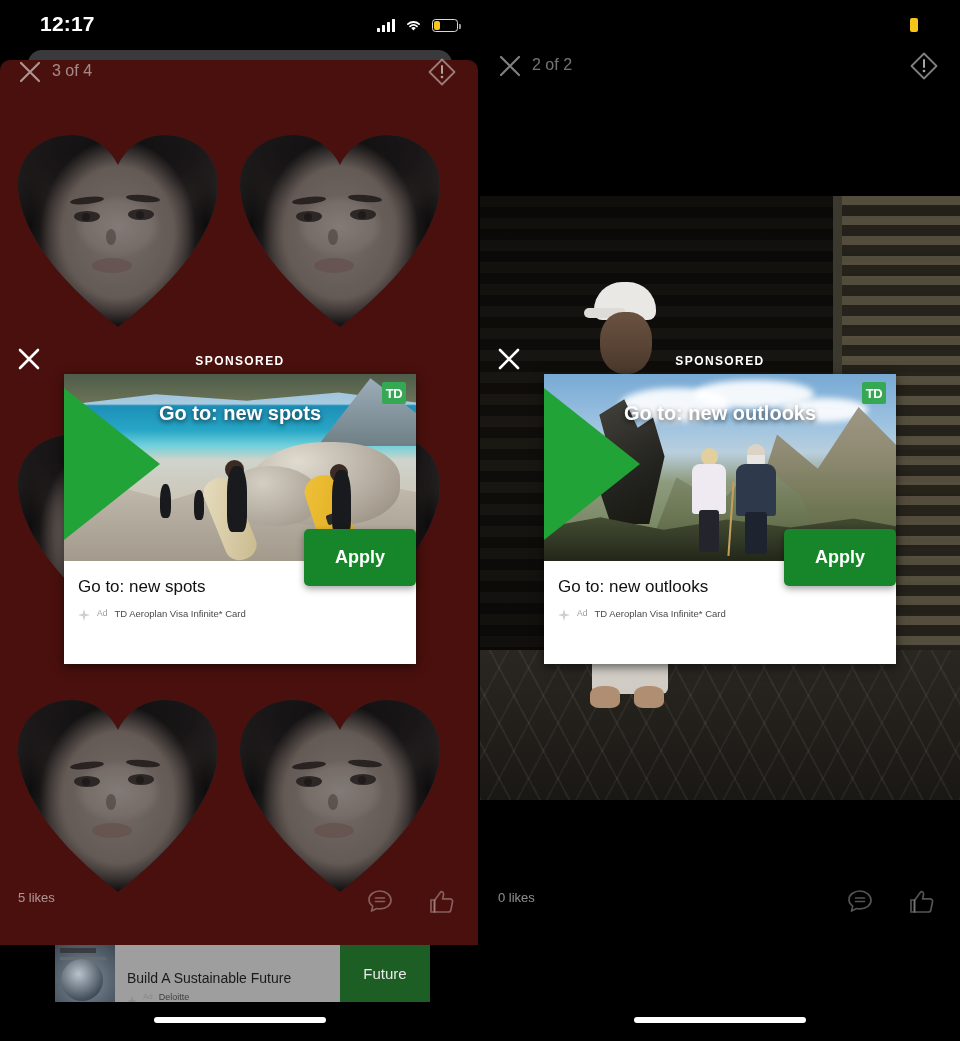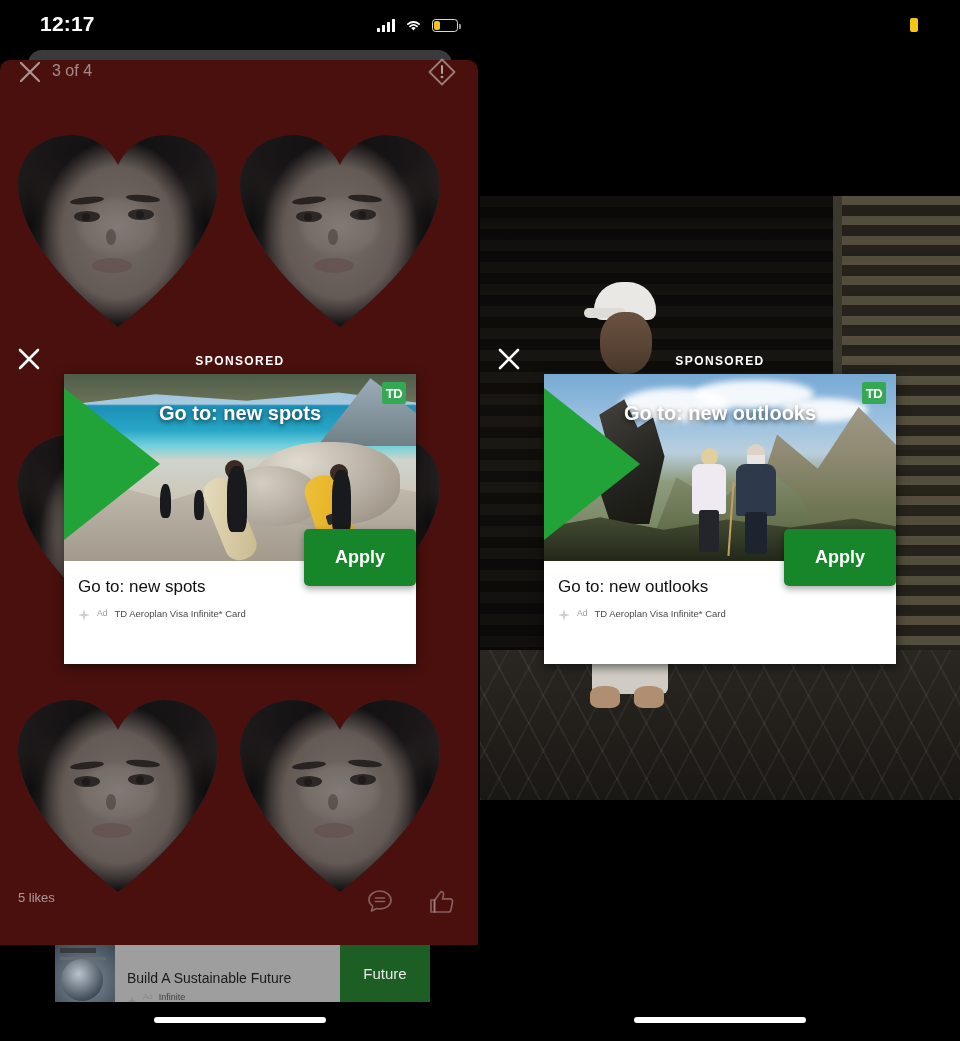--- a/index.html
+++ b/index.html
@@ -535,21 +535,21 @@
       </div>
       <div class="btext">
         <div class="btitle">Build A Sustainable Future</div>
         <div class="bmeta">
           <span class="s">
             <svg width="10" height="10" viewBox="0 0 12 12">
                 <path d="M6 0 L7.3 4.7 12 6 7.3 7.3 6 12 4.7 7.3 0 6 4.7 4.7 Z" fill="#666"></path>
               </svg>
           </span>
           <span class="t">Ad</span>
-          <span class="a">Infinite</span>
+          <span class="a">Deloitte</span>
         </div>
       </div>
       <div class="bcta">Future</div>
     </div>
 
     <div class="home-ind"></div>
   </div>
 
   <div class="panel right">
 
@@ -565,20 +565,35 @@
         <span class="hair"></span>
         <span class="cap"></span>
         <span class="face2"></span>
         <span class="torso"></span>
         <span class="pants"></span>
         <span class="shoe a"></span>
         <span class="shoe b"></span>
       </span>
     </div>
 
+    <div class="rtop">
+      <div class="x-btn">
+        <svg width="28" height="28" viewBox="0 0 28 28">
+            <path d="M5 5 L23 23 M23 5 L5 23" stroke="rgba(255,255,255,.5)" stroke-width="2.2" stroke-linecap="round"></path>
+          </svg>
+      </div>
+      <div class="counter">2 of 2</div>
+      <div class="report-btn">
+        <svg width="32" height="32" viewBox="0 0 32 32">
+            <path d="M16 3.5 28.5 16 16 28.5 3.5 16 Z" fill="none" stroke="rgba(255,255,255,.5)" stroke-width="1.8" stroke-linejoin="round"></path>
+            <path d="M16 10 v7" stroke="rgba(255,255,255,.65)" stroke-width="2" stroke-linecap="round"></path>
+            <circle cx="16" cy="21" r="1.35" fill="rgba(255,255,255,.65)"></circle>
+          </svg>
+      </div>
+    </div>
 
     <div class="ad-wrap">
       <div class="ad-close">
         <svg width="26" height="26" viewBox="0 0 26 26">
             <path d="M4 4 L22 22 M22 4 L4 22" stroke="#ffffff" stroke-width="2.6" stroke-linecap="round"></path>
           </svg>
       </div>
       <div class="sponsored">SPONSORED</div>
 
       <div class="ad-card">
@@ -617,17 +632,34 @@
                 </svg>
             </span>
             <span class="ad-tag">Ad</span>
             <span class="ad-adv">TD Aeroplan Visa Infinite* Card</span>
           </div>
           <div class="apply-btn">Apply</div>
         </div>
       </div>
     </div>
 
+    <div class="likes-row" style="top:880px;">
+      <div class="likes">0 likes</div>
+      <div class="likes-icons">
+        <span class="ic">
+          <svg width="32" height="32" viewBox="0 0 32 32">
+              <path d="M16 5c-6.2 0-11 3.8-11 8.6 0 2.6 1.4 4.9 3.7 6.5l-1.2 5 5.1-2.6c1.1.2 2.2.3 3.4.3 6.2 0 11-3.8 11-8.6S22.2 5 16 5z" fill="none" stroke="rgba(255,255,255,.6)" stroke-width="1.7" stroke-linejoin="round"></path>
+              <path d="M11.5 12h9 M11.5 15.5h9" stroke="rgba(255,255,255,.6)" stroke-width="1.6" stroke-linecap="round"></path>
+            </svg>
+        </span>
+        <span class="ic">
+          <svg width="32" height="32" viewBox="0 0 32 32">
+              <path d="M5 14h3.5v12H5z" fill="none" stroke="rgba(255,255,255,.6)" stroke-width="1.7"></path>
+              <path d="M8.5 14.5 15 5.5c1.9 0 2.9 1.4 2.5 3.3l-.9 4.1h7.4c1.7 0 2.8 1.3 2.5 2.9l-1.6 8c-.2 1.3-1.3 2.2-2.6 2.2H8.5z" fill="none" stroke="rgba(255,255,255,.6)" stroke-width="1.7" stroke-linejoin="round"></path>
+            </svg>
+        </span>
+      </div>
+    </div>
 
     <div class="home-ind"></div>
   </div>
 
 </div>
 
 </body></html>

